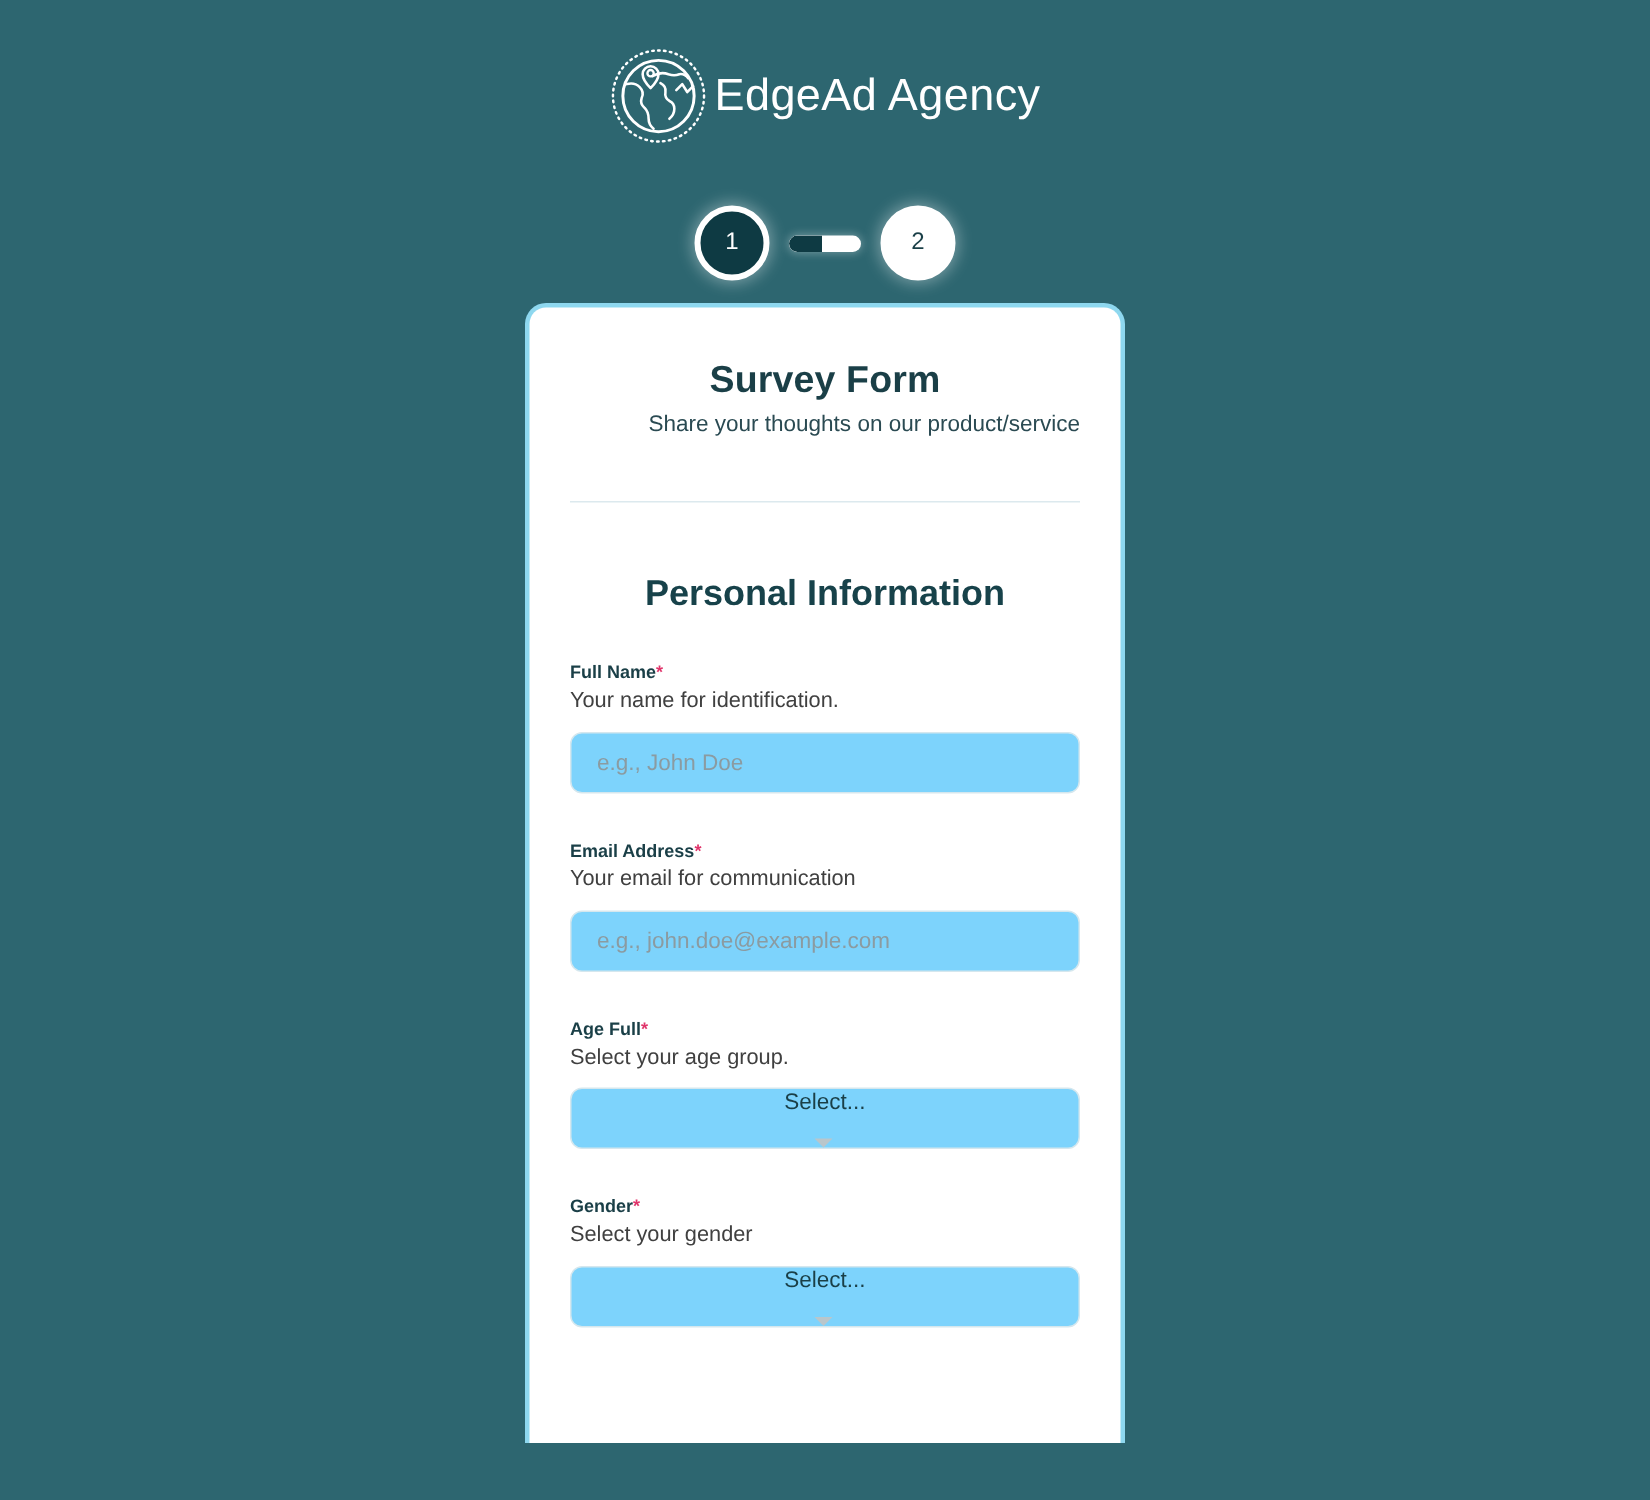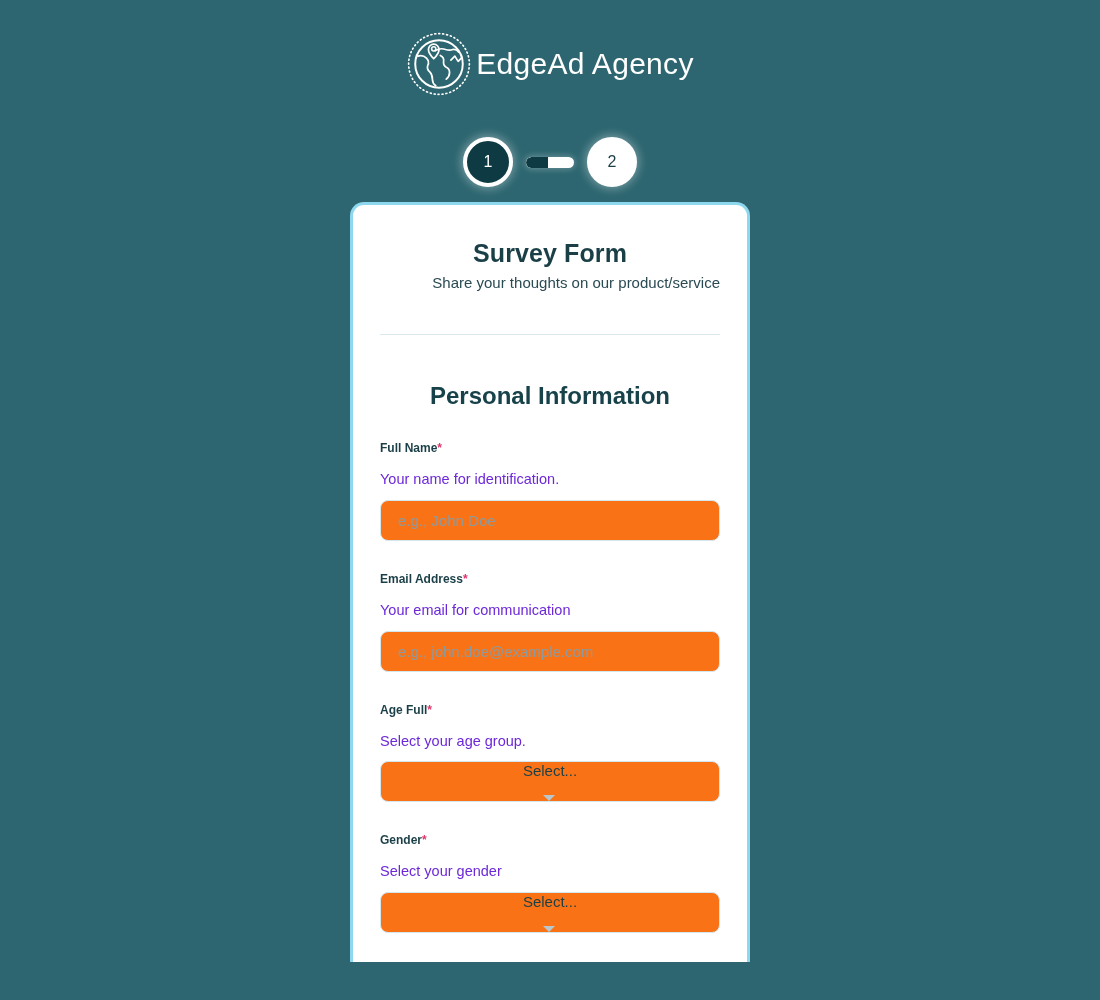--- a/index.html
+++ b/index.html
@@ -146,29 +146,29 @@
     color: #1a3f47;
     line-height: 1.35;
   }
   .required-star {
     color: #e0356b;
     font-weight: bold;
   }
   .field-desc {
     font-size: 14.5px;
     font-weight: 400;
-    color: #6d28d9;
-    margin-top: 14px;
+    color: #404040;
+    margin-top: 2px;
     line-height: 1.35;
   }
   .control {
     margin-top: 10px;
     width: 100%;
     height: 41px;
-    background: #f97316;
+    background: #7dd3fc;
     border: 1px solid #d5e7ee;
     border-radius: 8px;
     display: flex;
     align-items: center;
     padding: 0 17px;
     font-size: 15px;
     font-family: "Liberation Sans", sans-serif;
     color: #1a3f47;
     outline: none;
   }

